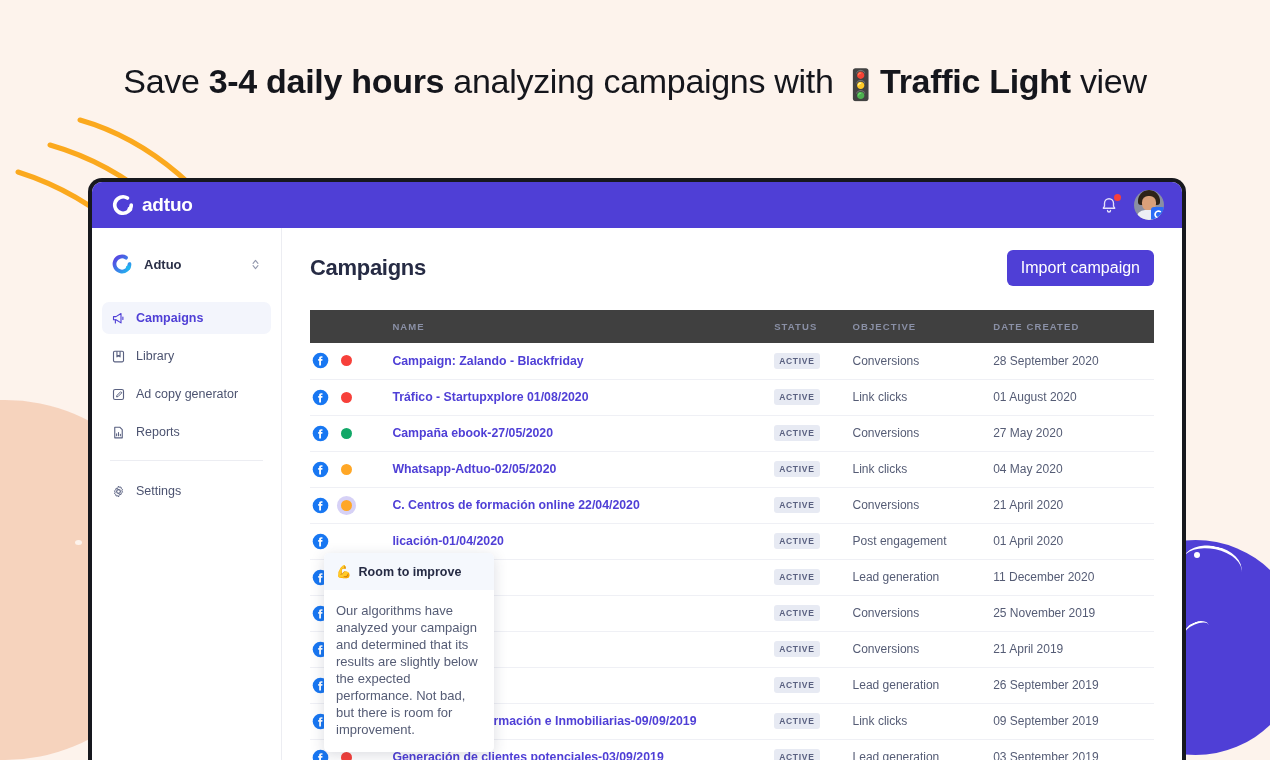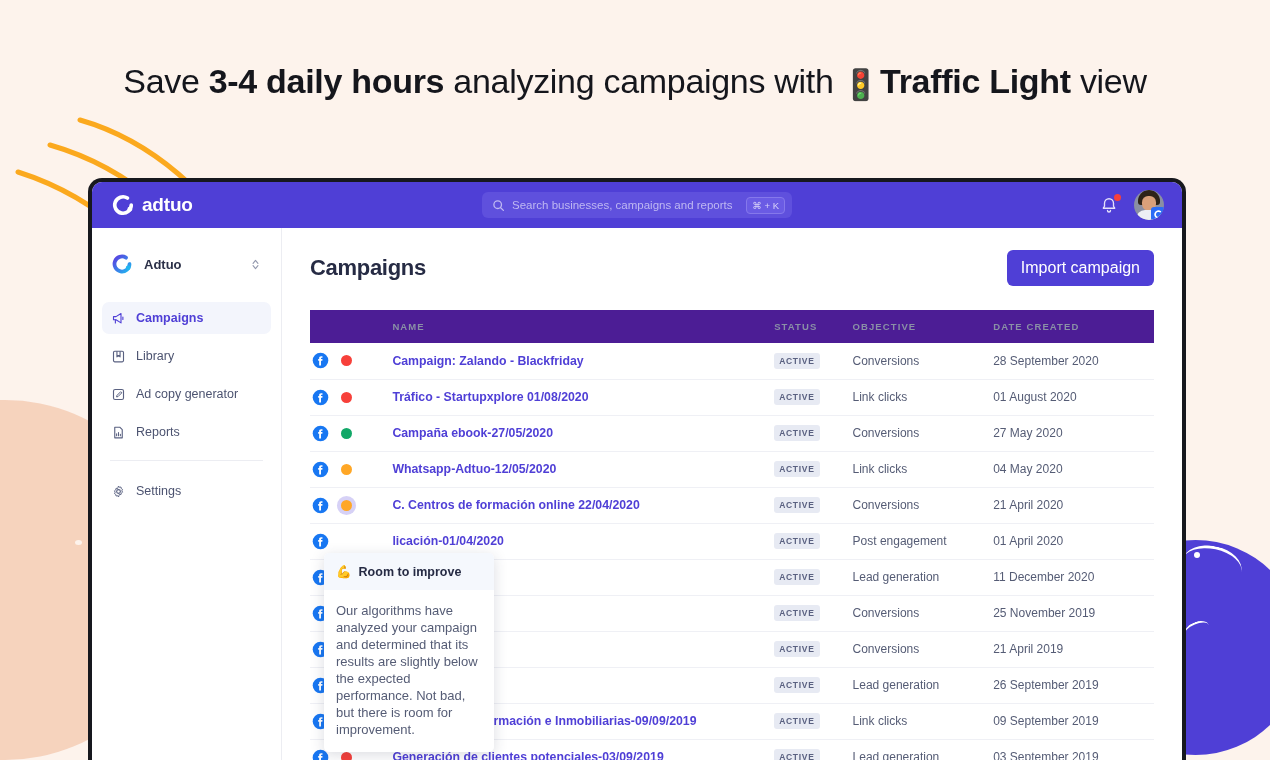--- a/index.html
+++ b/index.html
@@ -135,21 +135,21 @@
   .page-head { display: flex; align-items: center; justify-content: space-between; margin-bottom: 24px; }
   .page-title { font-size: 22px; font-weight: 700; color: #262B44; letter-spacing: -0.3px; }
   .btn-import {
     background: #4F3FD6; color: #FFFFFF; border: none; border-radius: 6px;
     font-size: 16px; font-family: inherit; padding: 9px 14px; cursor: pointer;
   }
 
   
   table.campaigns { width: 100%; border-collapse: collapse; table-layout: fixed; }
   .campaigns thead th {
-    background: #4c1d95;
+    background: #404040;
     font-size: 9.5px; font-weight: 700; letter-spacing: 1.1px;
     color: #8A90A6; text-transform: uppercase; text-align: left;
     padding: 11px 0; height: 30px; margin-left: 20px;
   }
   .col-icons { width: 82px; }
   .col-name  { width: 380px; }
   .col-status{ width: 78px; }
   .col-obj   { width: 140px; }
   .col-date  { width: 160px; }
   .campaigns tbody td {
@@ -208,28 +208,20 @@
 
     <div class="topbar">
       <div class="brand">
         <svg width="22" height="22" viewBox="0 0 24 24">
           <path d="M21 12a9 9 0 1 1-4.2-7.6" stroke="#FFFFFF" stroke-width="4" fill="none" stroke-linecap="round"></path>
           <circle cx="19.4" cy="16.6" r="2.6" fill="#FFFFFF"></circle>
         </svg>
         <span class="brand-name">adtuo</span>
       </div>
 
-      <div class="search">
-        <svg width="13" height="13" viewBox="0 0 24 24">
-          <circle cx="10.5" cy="10.5" r="7" stroke="#BFB8F2" stroke-width="2.4" fill="none"></circle>
-          <line x1="16" y1="16" x2="21" y2="21" stroke="#BFB8F2" stroke-width="2.4" stroke-linecap="round"></line>
-        </svg>
-        <span class="search-ph">Search businesses, campaigns and reports</span>
-        <span class="kbd">⌘ + K</span>
-      </div>
 
       <div class="topright">
         <div class="bell-wrap">
           <svg width="18" height="19" viewBox="0 0 24 24">
             <path d="M12 3a6 6 0 0 0-6 6v4l-1.6 2.6h15.2L18 13V9a6 6 0 0 0-6-6z" stroke="#E4E0FA" stroke-width="1.8" fill="none" stroke-linejoin="round"></path>
             <path d="M10 18.6a2 2 0 0 0 4 0" stroke="#E4E0FA" stroke-width="1.8" fill="none" stroke-linecap="round"></path>
           </svg>
           <div class="bell-dot"></div>
         </div>
         <div class="avatar">
@@ -377,21 +369,21 @@
               <tr>
                 <td>
                   <div class="cell-icons">
                     <svg class="fb" viewBox="0 0 24 24">
                       <circle cx="12" cy="12" r="11" fill="#1877F2"></circle>
                       <path d="M14.6 12.2h-1.9V19h-2.6v-6.8H8.7V9.9h1.4V8.6c0-1.7 1-2.7 2.7-2.7h2v2.3h-1.3c-.6 0-.8.3-.8.8v.9h2.1z" fill="#FFFFFF"></path>
                     </svg>
                     <span class="light" style="background:#FFA726;"></span>
                   </div>
                 </td>
-                <td><span class="cname">Whatsapp-Adtuo-12/05/2020</span></td>
+                <td><span class="cname">Whatsapp-Adtuo-02/05/2020</span></td>
                 <td><span class="badge">ACTIVE</span></td>
                 <td><span>Link clicks</span></td>
                 <td><span>04 May 2020</span></td>
               </tr>
               <tr>
                 <td>
                   <div class="cell-icons">
                     <svg class="fb" viewBox="0 0 24 24">
                       <circle cx="12" cy="12" r="11" fill="#1877F2"></circle>
                       <path d="M14.6 12.2h-1.9V19h-2.6v-6.8H8.7V9.9h1.4V8.6c0-1.7 1-2.7 2.7-2.7h2v2.3h-1.3c-.6 0-.8.3-.8.8v.9h2.1z" fill="#FFFFFF"></path>

